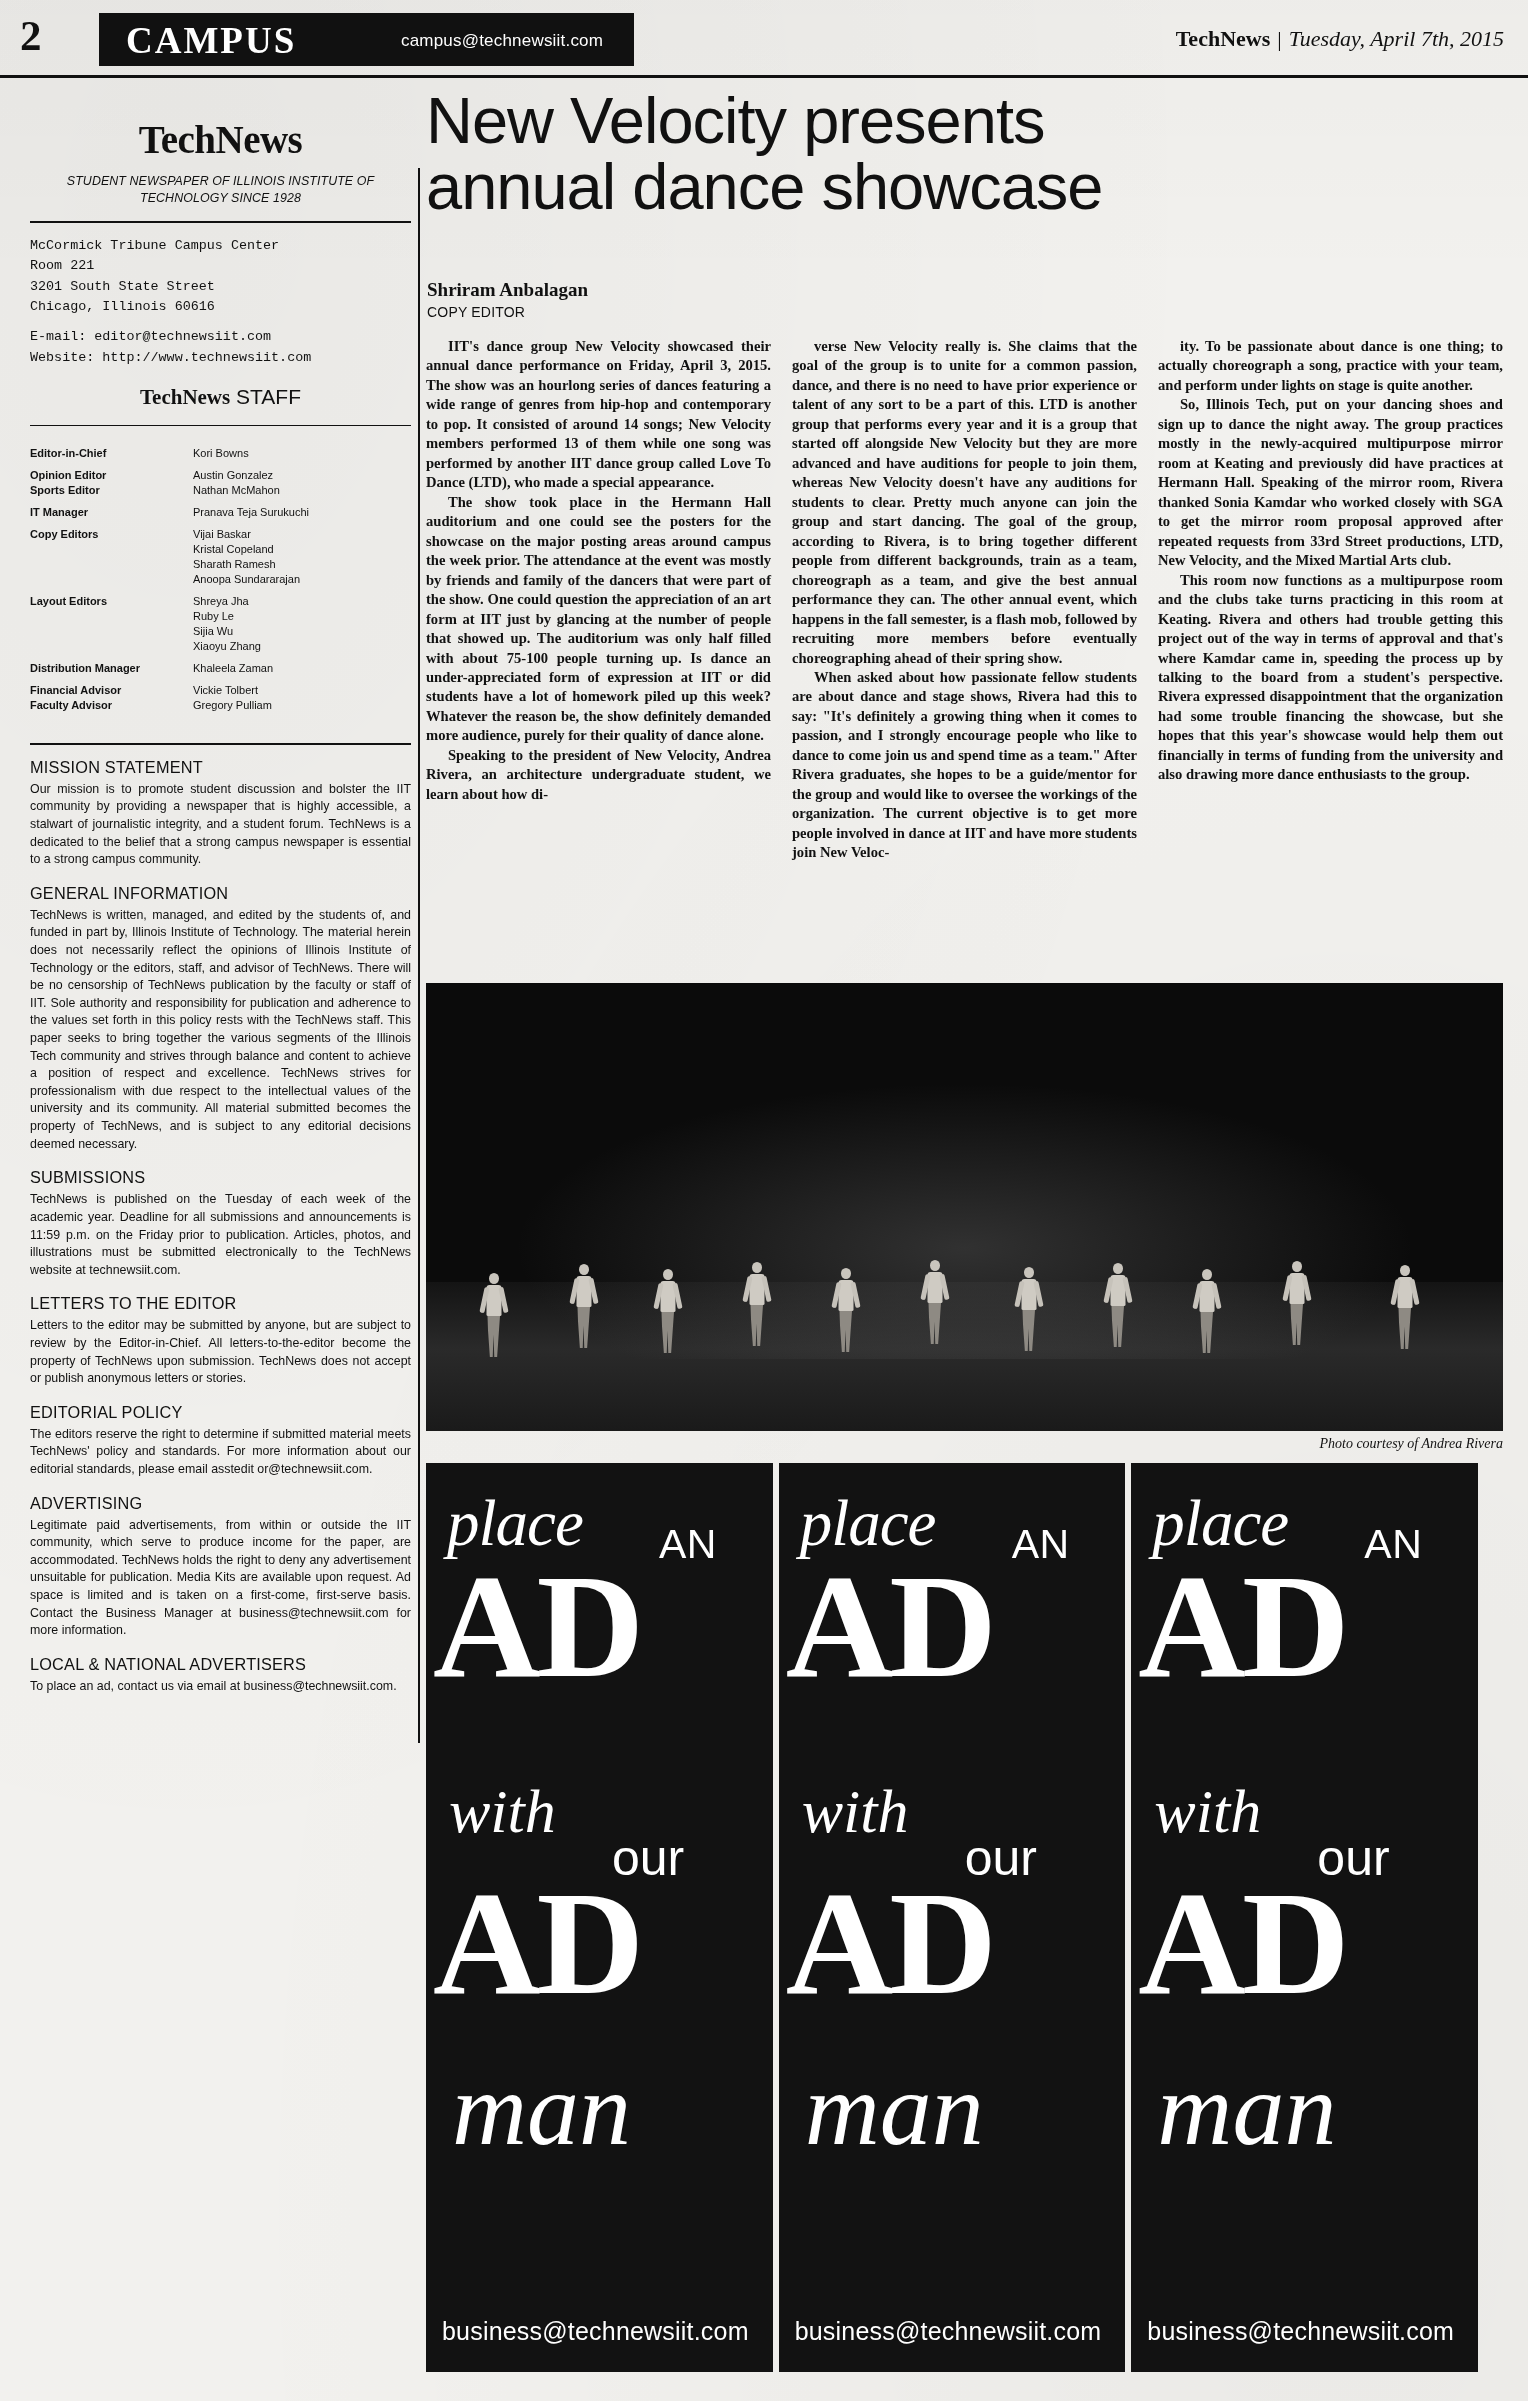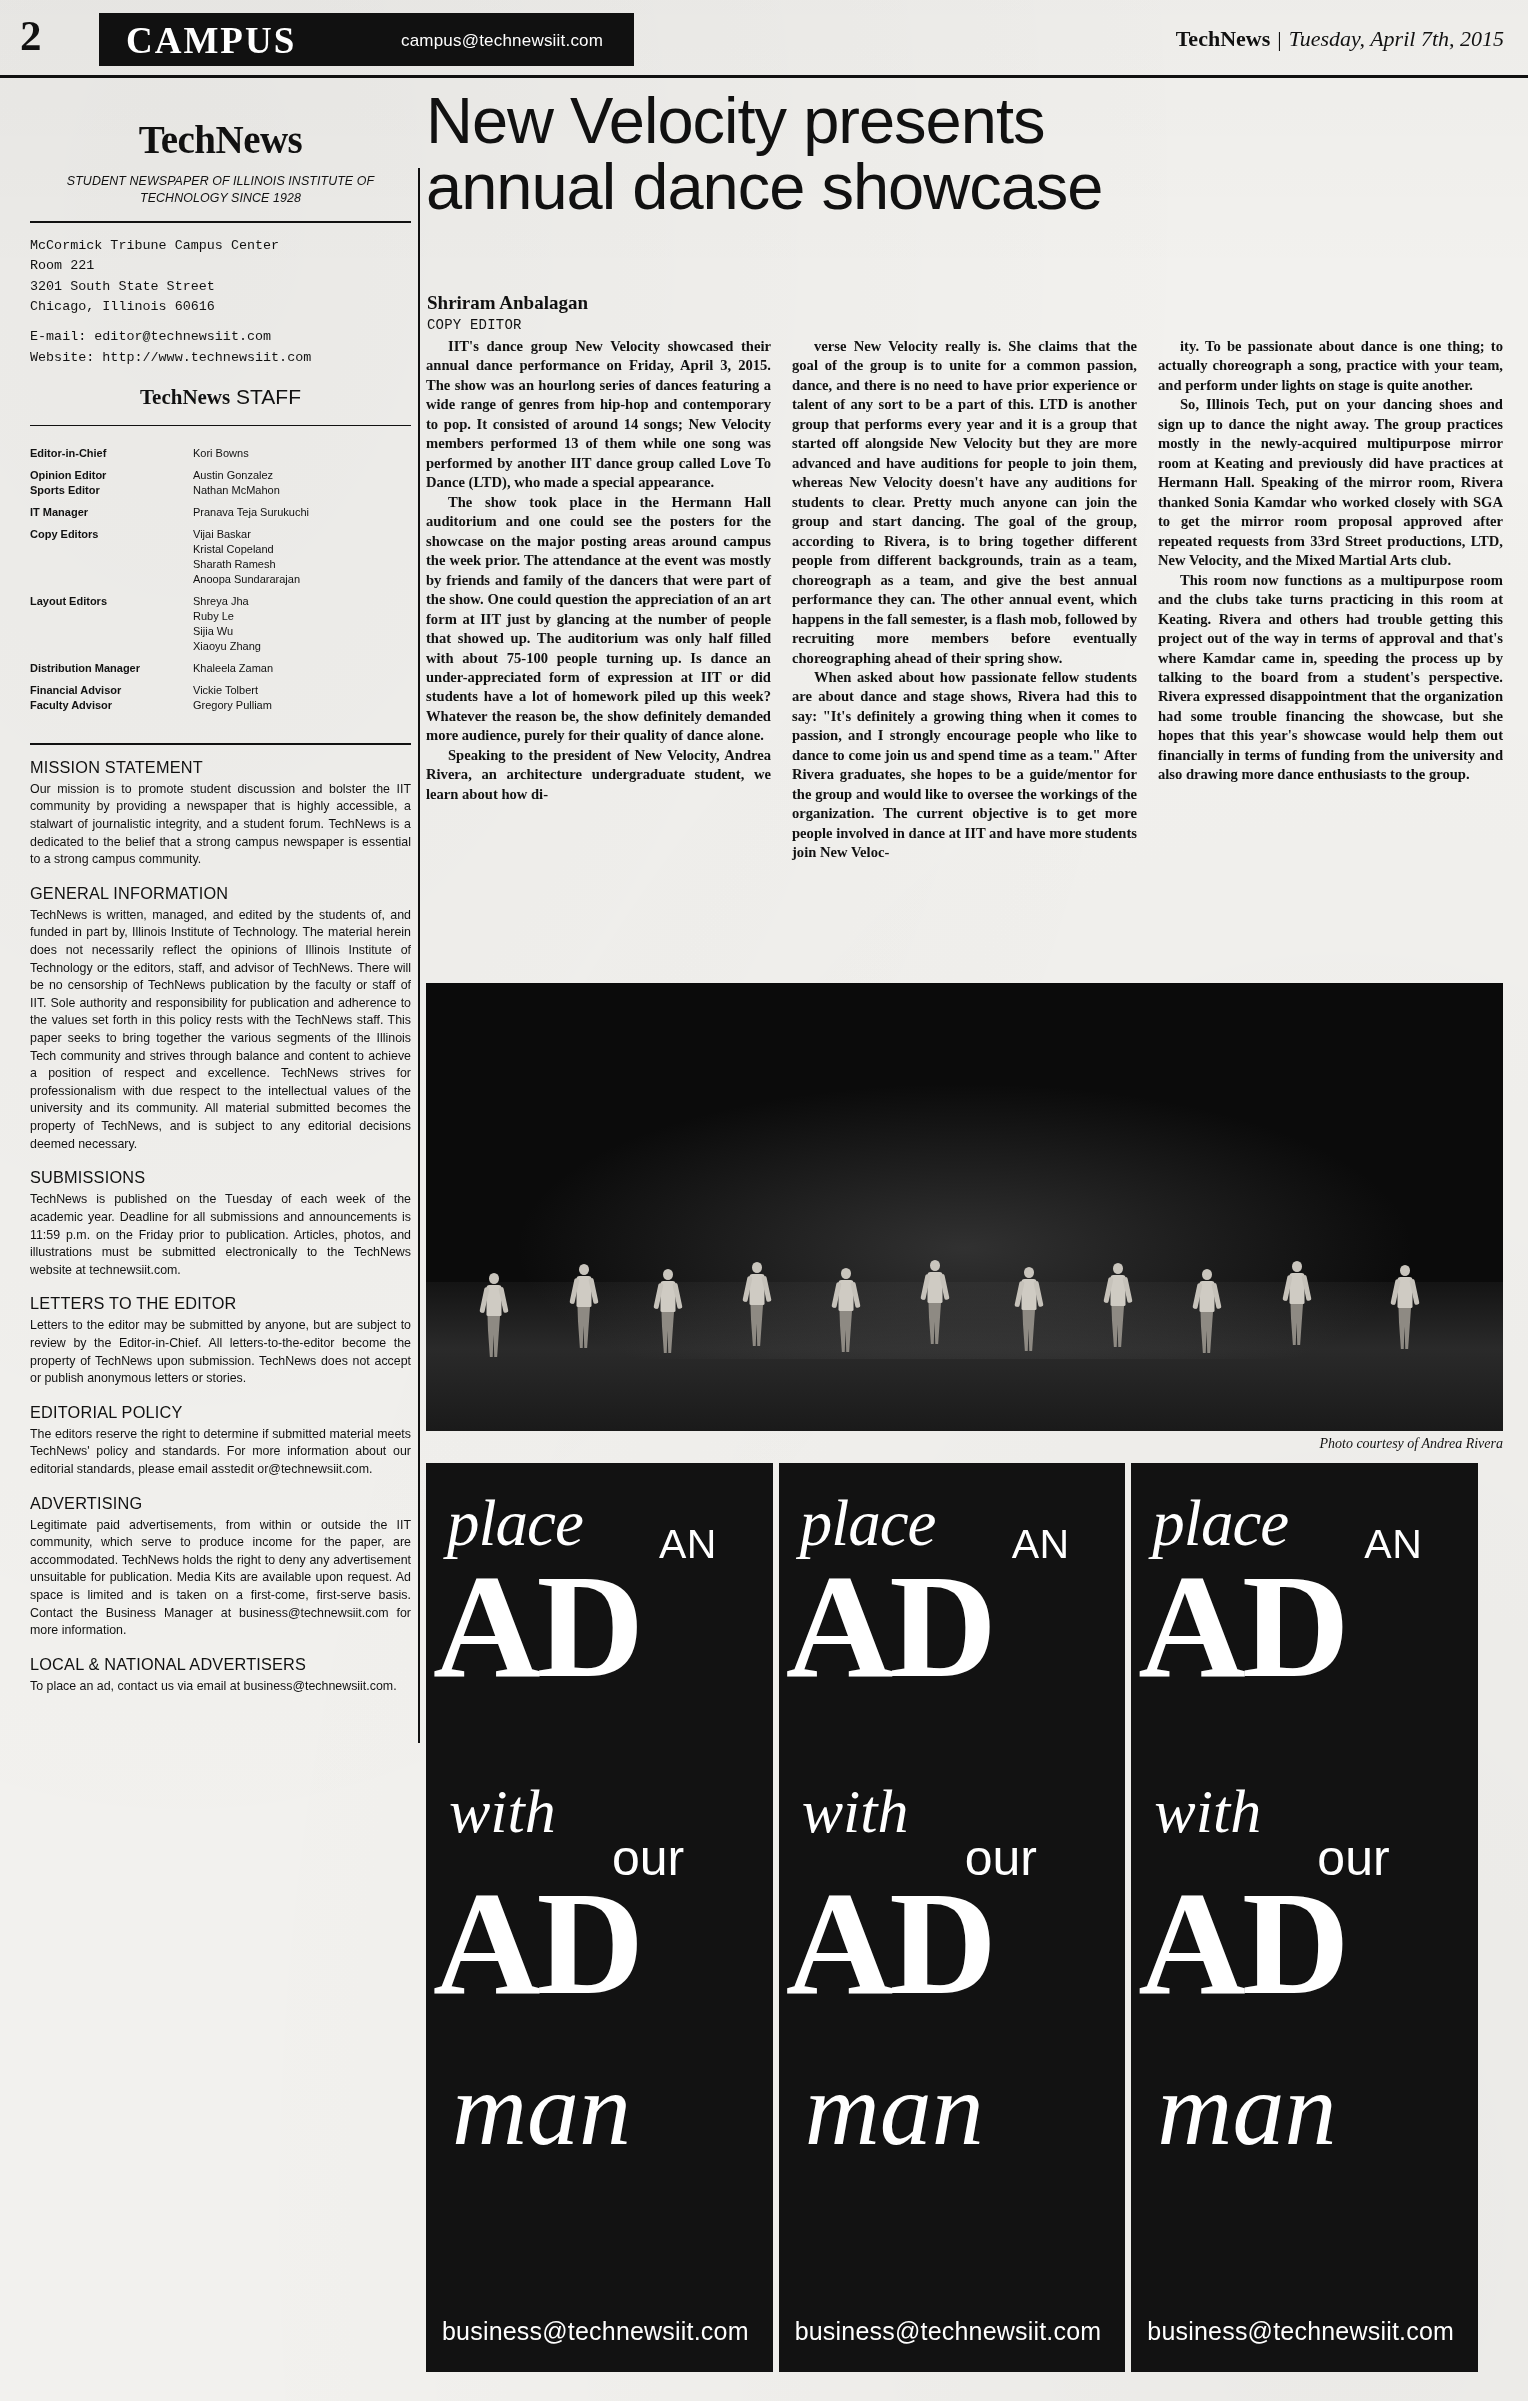--- a/index.html
+++ b/index.html
@@ -165,30 +165,30 @@
     font-size:65px;
     line-height:1.02;
     letter-spacing:-1px;
     font-weight:400;
   }
   .headline .l2 { display:block; }
 
   
   .byline {
     position:absolute;
-    left:427px; top:292px;
+    left:427px; top:279px;
     width:347px;
   }
   .byline .name {
     font-family:"Liberation Serif", serif;
     font-weight:bold;
     font-size:19px;
   }
   .byline .role {
-    font-family:Liberation Mono, monospace;
+    font-family:Liberation Sans, sans-serif;
     font-size:14px;
     margin-top:3px;
     letter-spacing:0.2px;
   }
 
   
   .cols {
     position:absolute;
     left:426px; top:337px;
     width:1077px;

